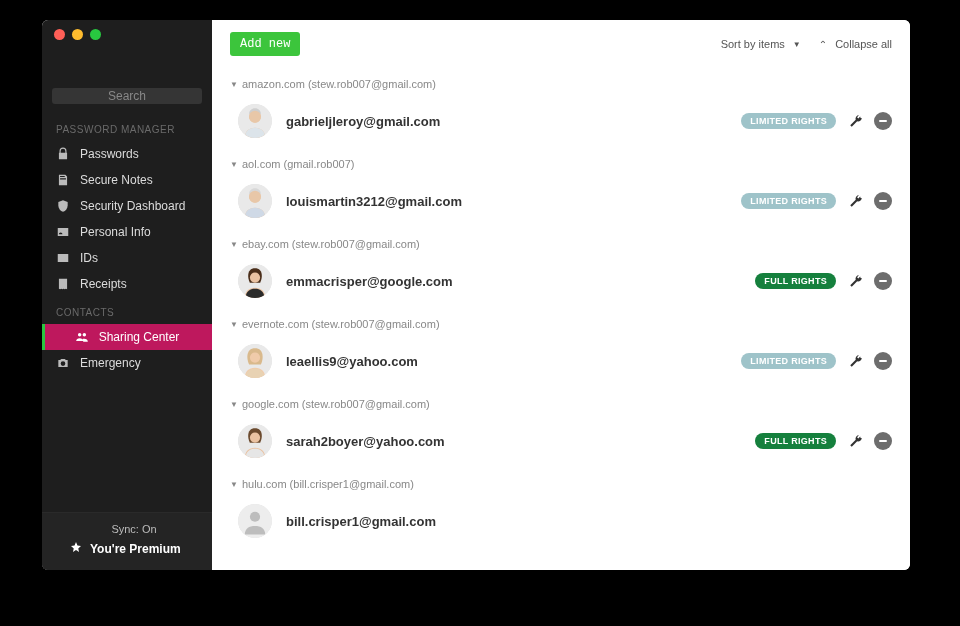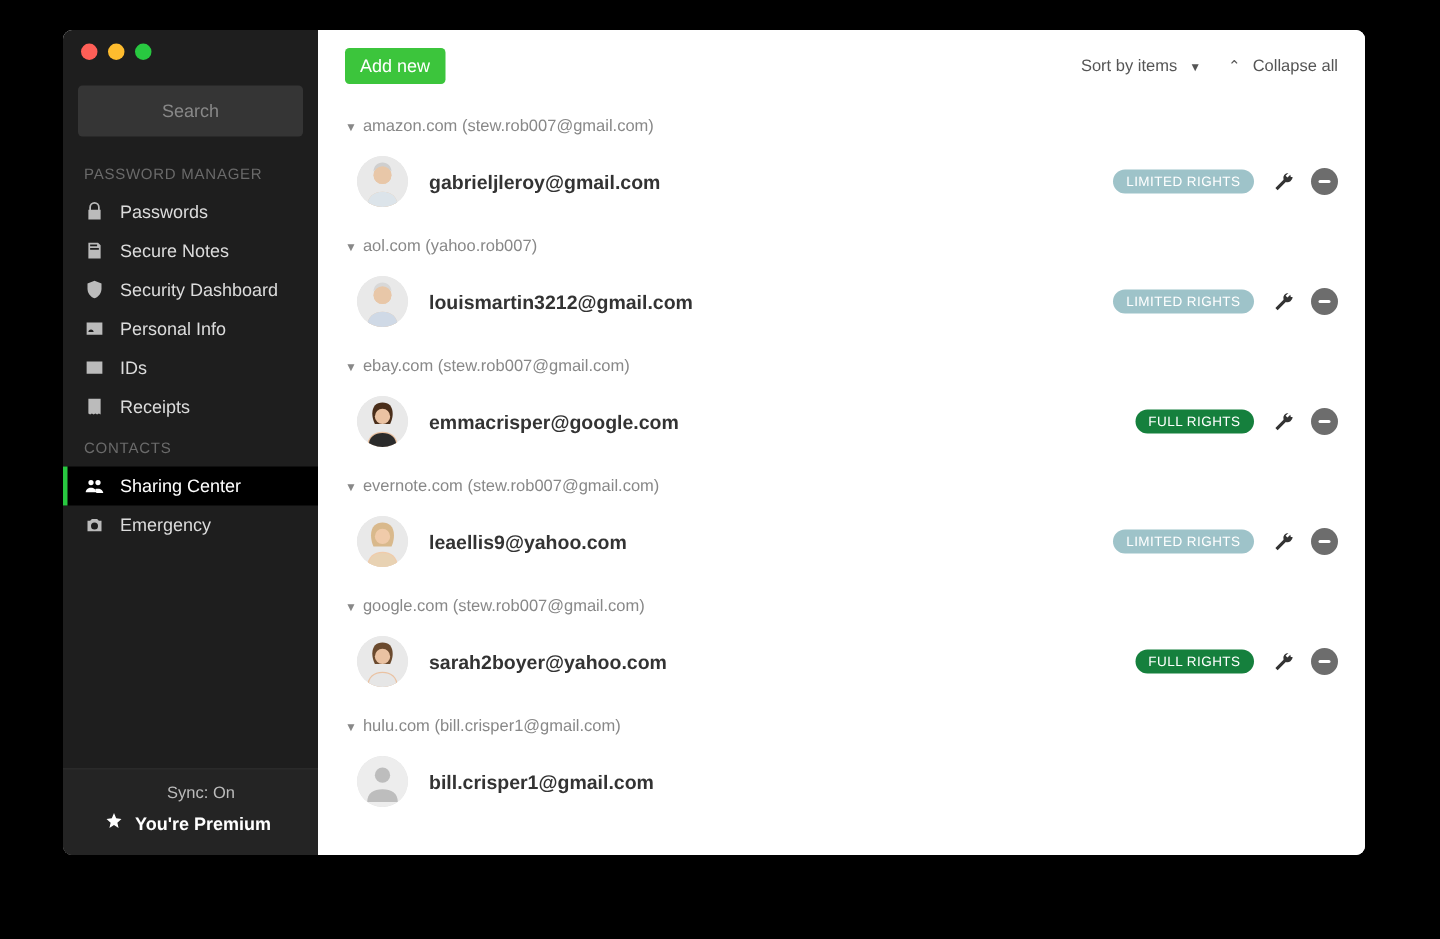--- a/index.html
+++ b/index.html
@@ -46,48 +46,50 @@
   .dot.green { background: #28c840; }
   .search-wrap {
     padding: 6px 10px 10px 10px;
   }
   .search {
     width: 100%;
     box-sizing: border-box;
     background: #353535;
     border: none;
     border-radius: 3px;
-    height: 34px;
+    height: 16px;
     color: #ddd;
     text-align: center;
     font-size: 12px;
     outline: none;
+    margin-top: 31px;
   }
   .search::placeholder { color: #888; }
   .nav-section-title {
     font-size: 10px;
     letter-spacing: 0.5px;
     color: #6a6a6a;
     padding: 10px 14px 6px 14px;
     text-transform: uppercase;
   }
   .nav-item {
     display: flex;
     align-items: center;
     gap: 10px;
     padding: 6px 14px;
     font-size: 12px;
     color: #dcdcdc;
     cursor: pointer;
   }
   .nav-item.active {
-    background: #000000;
+    background: #be185d;
     border-left: 3px solid #28c840;
     padding-left: 11px;
     color: #fff;
+    justify-content: center;
   }
   .nav-item .icon {
     width: 14px; height: 14px;
     display: inline-flex; align-items: center; justify-content: center;
     color: #bbb;
     flex-shrink: 0;
   }
   .sidebar-footer {
     margin-top: auto;
     padding: 10px 14px 14px 28px;
@@ -121,20 +123,21 @@
     padding: 12px 18px 6px 18px;
   }
   .add-btn {
     background: #3cc53c;
     color: #fff;
     border: none;
     border-radius: 3px;
     font-size: 12px;
     padding: 5px 10px;
     cursor: pointer;
+    font-family: Liberation Mono, monospace;
   }
   .toolbar-right {
     margin-left: auto;
     display: flex;
     align-items: center;
     gap: 18px;
     font-size: 11px;
     color: #555;
   }
   .toolbar-right .sort, .toolbar-right .collapse {
@@ -178,21 +181,21 @@
     color: #333;
   }
   .row-right {
     margin-left: auto;
     display: flex;
     align-items: center;
     gap: 10px;
   }
   .badge {
     font-size: 9px;
-    font-weight: 400;
+    font-weight: 700;
     letter-spacing: 0.3px;
     color: #fff;
     padding: 3px 9px;
     border-radius: 10px;
     text-transform: uppercase;
   }
   .badge.limited { background: #9ec3c9; }
   .badge.full { background: #15803d; }
   .action-icon {
     width: 18px; height: 18px;
@@ -344,21 +347,21 @@
             <span class="action-icon">
               <svg viewBox="0 0 24 24" width="15" height="15" fill="#333">
                 <path d="M22 6.5a5.5 5.5 0 01-7.3 5.2L6 20.4 3.6 18l8.7-8.7A5.5 5.5 0 0117.5 2l-3 3 2 2 3-3c.3.8.5 1.6.5 2.5z"></path>
               </svg>
             </span>
             <span class="remove-icon"></span>
           </div>
         </div>
         <div class="group-header">
           <span class="tri">▼</span>
-          <span>aol.com (yahoo.rob007)</span>
+          <span>aol.com (gmail.rob007)</span>
         </div>
         <div class="row">
           <div class="avatar">
             <svg viewBox="0 0 40 40">
               <circle cx="20" cy="20" r="20" fill="#e9e9e9"></circle>
               <circle cx="20" cy="15" r="7" fill="#e8c7a8"></circle>
               <path d="M13 12c0-4 3-7 7-7s7 3 7 7c-2-2-5-3-7-3s-5 1-7 3z" fill="#d8d8d8"></path>
               <path d="M8 40c0-8 5-12 12-12s12 4 12 12" fill="#e8c7a8"></path>
               <path d="M8 40c0-8 5-12 12-12s12 4 12 12" fill="#cfd9e6"></path>
               <circle cx="20" cy="15" r="7" fill="#e8c7a8"></circle>

